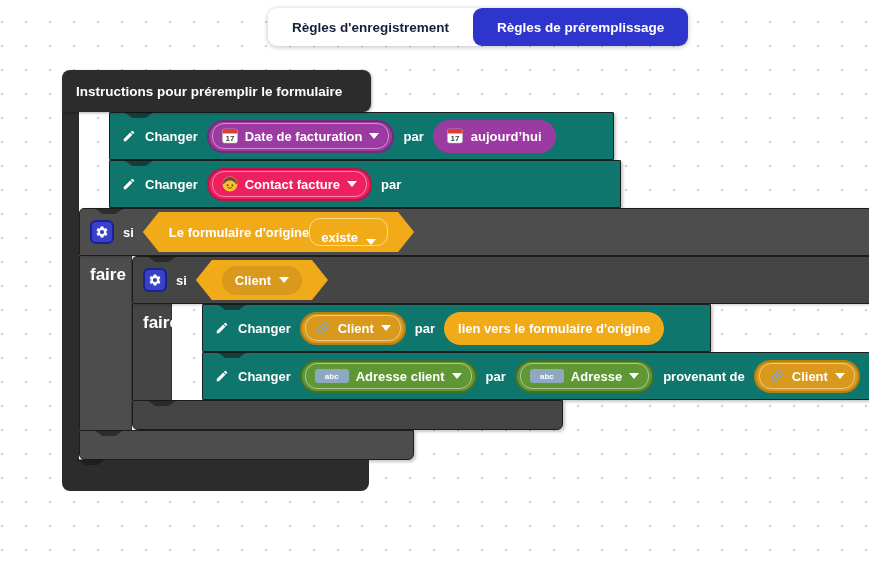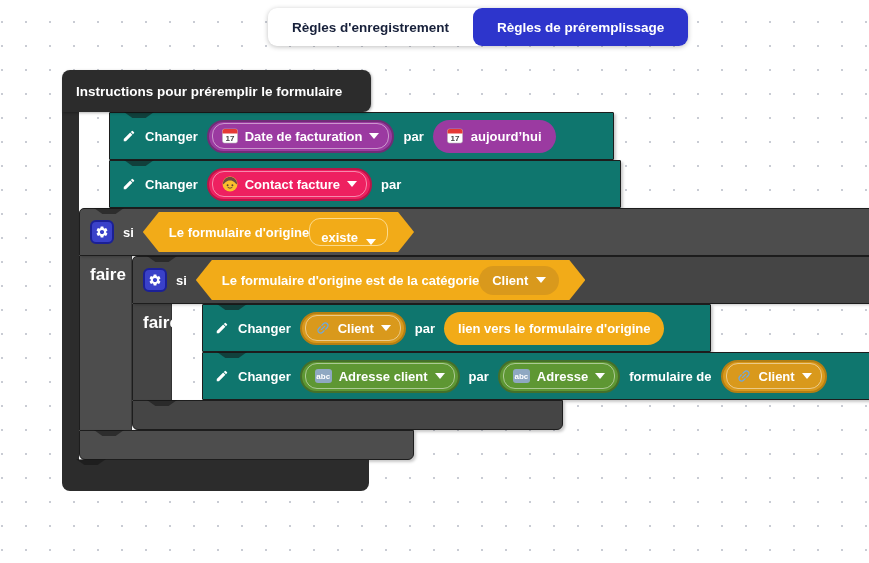--- a/index.html
+++ b/index.html
@@ -105,21 +105,21 @@
     border-radius:15px; height:29px; padding:0 13px; cursor:pointer;
   }
 
   
   .gear {
     flex:none; width:24px; height:24px; background:#3A41C9; border:2px solid #1B2096;
     border-radius:6px; display:flex; align-items:center; justify-content:center;
   }
   .caret { width:0; height:0; border-left:5px solid transparent; border-right:5px solid transparent; border-top:6px solid #fff; }
   .abc {
-    width:17px; height:14px; background:#8FA8C2; border-radius:3px; color:#fff;
+    width:34px; height:14px; background:#8FA8C2; border-radius:3px; color:#fff;
     font-weight:bold; font-size:8px; display:flex; align-items:center; justify-content:center;
   }
   .icn { display:flex; align-items:center; }
 </style>
 </head>
 <body>
 
 <div class="tabs">
   <div class="tab">Règles d'enregistrement</div>
   <div class="tab active">Règles de préremplissage</div>
@@ -213,21 +213,20 @@
 
             <div class="c-inner">
               <div class="c-top">
                 <span class="gear">
                   <svg width="14" height="14" viewBox="0 0 24 24">
                       <path fill="#fff" d="M19.14 12.94c.04-.3.06-.61.06-.94 0-.32-.02-.64-.07-.94l2.03-1.58c.18-.14.23-.41.12-.61l-1.92-3.32c-.12-.22-.37-.29-.59-.22l-2.39.96c-.5-.38-1.03-.7-1.62-.94l-.36-2.54c-.04-.24-.24-.41-.48-.41h-3.84c-.24 0-.43.17-.47.41l-.36 2.54c-.59.24-1.13.57-1.62.94l-2.39-.96c-.22-.08-.47 0-.59.22L2.74 8.87c-.12.21-.08.47.12.61l2.03 1.58c-.05.3-.09.63-.09.94s.02.64.07.94l-2.03 1.58c-.18.14-.23.41-.12.61l1.92 3.32c.12.22.37.29.59.22l2.39-.96c.5.38 1.03.7 1.62.94l.36 2.54c.05.24.24.41.48.41h3.84c.24 0 .44-.17.47-.41l.36-2.54c.59-.24 1.13-.56 1.62-.94l2.39.96c.22.08.47 0 .59-.22l1.92-3.32c.12-.22.07-.47-.12-.61l-2.01-1.58zM12 15.6c-1.98 0-3.6-1.62-3.6-3.6s1.62-3.6 3.6-3.6 3.6 1.62 3.6 3.6-1.62 3.6-3.6 3.6z"></path>
                     </svg>
                 </span>
                 <span class="lbl">si</span>
                 <div class="hex">
-                  <span>Le formulaire d'origine est de la catégorie</span>
                   <span class="hpill">
                     <span>Client</span>
                     <span class="caret"></span>
                   </span>
                 </div>
               </div>
               <div class="c-body">
                 <div class="c-spine sp-inner">faire</div>
                 <div class="col">
 
@@ -272,21 +271,21 @@
                       </span>
                     </span>
                     <span class="lbl">par</span>
                     <span class="pill green">
                       <span class="field">
                         <span class="abc">abc</span>
                         <span>Adresse</span>
                         <span class="caret"></span>
                       </span>
                     </span>
-                    <span class="lbl">formulaire de</span>
+                    <span class="lbl">provenant de</span>
                     <span class="pill goldD">
                       <span class="field">
                         <span class="icn">
                           <svg width="16" height="16" viewBox="0 0 24 24">
                               <g transform="rotate(-45 12 12)">
                                 <path fill="#6FA8DC" d="M3.9 12c0-1.71 1.39-3.1 3.1-3.1h4V7H7c-2.76 0-5 2.24-5 5s2.24 5 5 5h4v-1.9H7c-1.71 0-3.1-1.39-3.1-3.1zM8 13h8v-2H8v2zm9-6h-4v1.9h4c1.71 0 3.1 1.39 3.1 3.1s-1.39 3.1-3.1 3.1h-4V17h4c2.76 0 5-2.24 5-5s-2.24-5-5-5z"></path>
                               </g>
                             </svg>
                         </span>
                         <span>Client</span>

